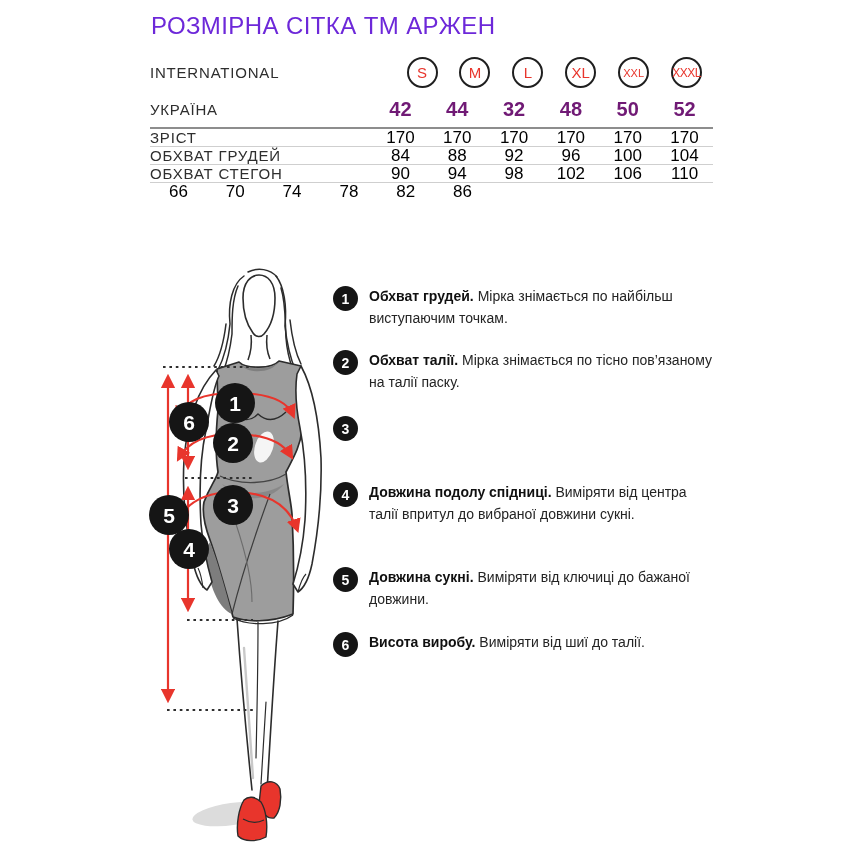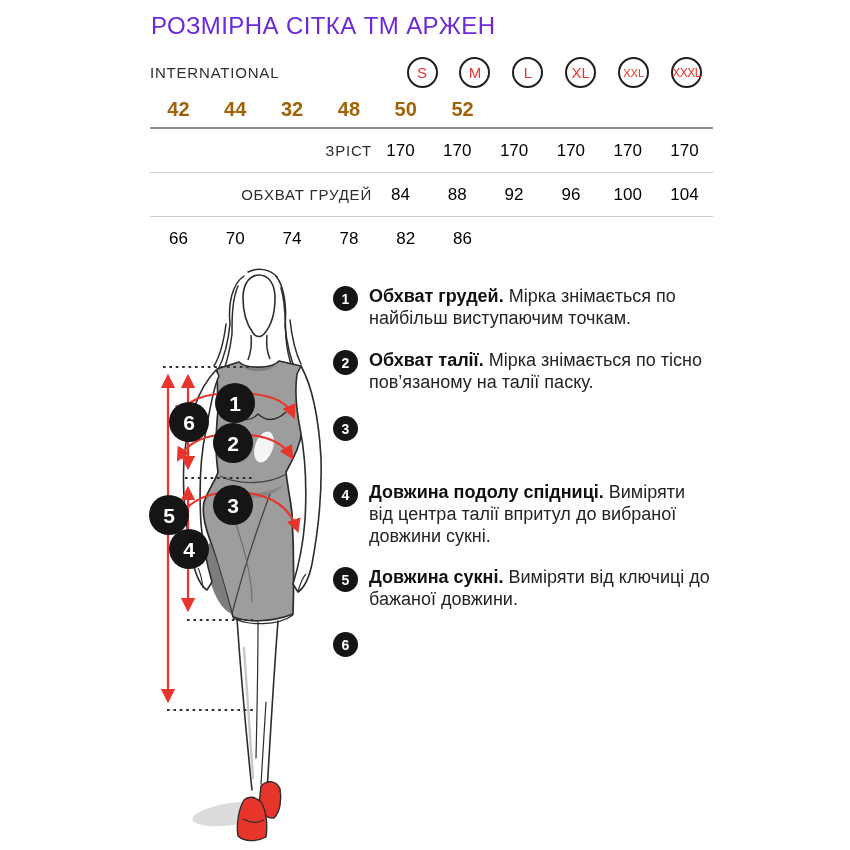--- a/index.html
+++ b/index.html
@@ -16,32 +16,32 @@
   .tlabel { width:222px; font-size:15px; color:#2e2e2e; letter-spacing:.8px; }
   .tvals { display:flex; width:341px; }
   .tcell { flex:1; display:flex; align-items:center; justify-content:center; }
   .row-int { height:41px;gap:39px; }
   .size-circle { width:31px; height:31px; border:2px solid #1f1f1f; border-radius:50%;
     display:flex; align-items:center; justify-content:center; color:#e8352c;
     font-size:15px; white-space:nowrap; overflow:visible; }
   .row-int .tcell:nth-child(5) .size-circle { font-size:11px; }
   .row-int .tcell:nth-child(6) .size-circle { font-size:12px; letter-spacing:-.5px;text-align:right; }
   .row-ukr { height:33px; }
-  .row-ukr .tcell { font-size:20px; font-weight:600; color:#a16207; }
+  .row-ukr .tcell { font-size:20px; font-weight:600; color:#701a75; }
   .divider-heavy { border-top:2px solid #8d8d8d; margin-top:1px; }
-  .row-m { height:44px; border-bottom:1px solid #cfcfcf;text-align:right; }
+  .row-m { height:18px; border-bottom:1px solid #cfcfcf; }
   .row-m:last-child { border-bottom:none; }
   .row-m .tcell { font-size:17px; color:#000000; }
 
   
   .legend-item { position:absolute; left:333px; width:384px; }
   .legend-num { position:absolute; left:0; top:1px; width:25px; height:25px;
     background:#151515; border-radius:50%; color:#fff; font-size:14px; font-weight:700;
     display:flex; align-items:center; justify-content:center; }
-  .legend-text { margin-left:36px; width:345px; font-size:18px; line-height:22px;
+  .legend-text { margin-left:36px; width:345px; font-size:14px; line-height:22px;
     color:#242424; }
   .legend-text b { color:#101010; }
 
   
   .figure-svg { position:absolute; left:140px; top:262px; width:210px; height:590px; }
 </style>
 </head>
 <body>
 
 <div class="page">
@@ -80,20 +80,21 @@
           </div>
         <div class="tcell">
             <span class="size-circle">
               <span>XXXL</span>
             </span>
           </div>
       </div>
     </div>
 
     <div class="trow row-ukr">
+      <div class="tlabel">УКРАЇНА</div>
       <div class="tvals">
         <div class="tcell">42</div>
         <div class="tcell">44</div>
         <div class="tcell">32</div>
         <div class="tcell">48</div>
         <div class="tcell">50</div>
         <div class="tcell">52</div>
       </div>
     </div>
 
@@ -116,20 +117,31 @@
       <div class="tvals">
         <div class="tcell">84</div>
         <div class="tcell">88</div>
         <div class="tcell">92</div>
         <div class="tcell">96</div>
         <div class="tcell">100</div>
         <div class="tcell">104</div>
       </div>
     </div>
 
+    <div class="trow row-m">
+      <div class="tlabel">ОБХВАТ СТЕГОН</div>
+      <div class="tvals">
+        <div class="tcell">90</div>
+        <div class="tcell">94</div>
+        <div class="tcell">98</div>
+        <div class="tcell">102</div>
+        <div class="tcell">106</div>
+        <div class="tcell">110</div>
+      </div>
+    </div>
 
     <div class="trow row-m">
       <div class="tvals">
         <div class="tcell">66</div>
         <div class="tcell">70</div>
         <div class="tcell">74</div>
         <div class="tcell">78</div>
         <div class="tcell">82</div>
         <div class="tcell">86</div>
       </div>
@@ -250,15 +262,16 @@
   <div class="legend-item" style="top:481px">
     <span class="legend-num">4</span>
     <p class="legend-text"><b>Довжина подолу спідниці.</b> <span>Виміряти від центра талії впритул до вибраної довжини сукні.</span></p>
   </div>
   <div class="legend-item" style="top:566px">
     <span class="legend-num">5</span>
     <p class="legend-text"><b>Довжина сукні.</b> <span>Виміряти від ключиці до бажаної довжини.</span></p>
   </div>
   <div class="legend-item" style="top:631px">
     <span class="legend-num">6</span>
+    <p class="legend-text"><b>Висота виробу.</b> <span>Виміряти від шиї до талії.</span></p>
   </div>
 
 </div>
 
 </body></html>

